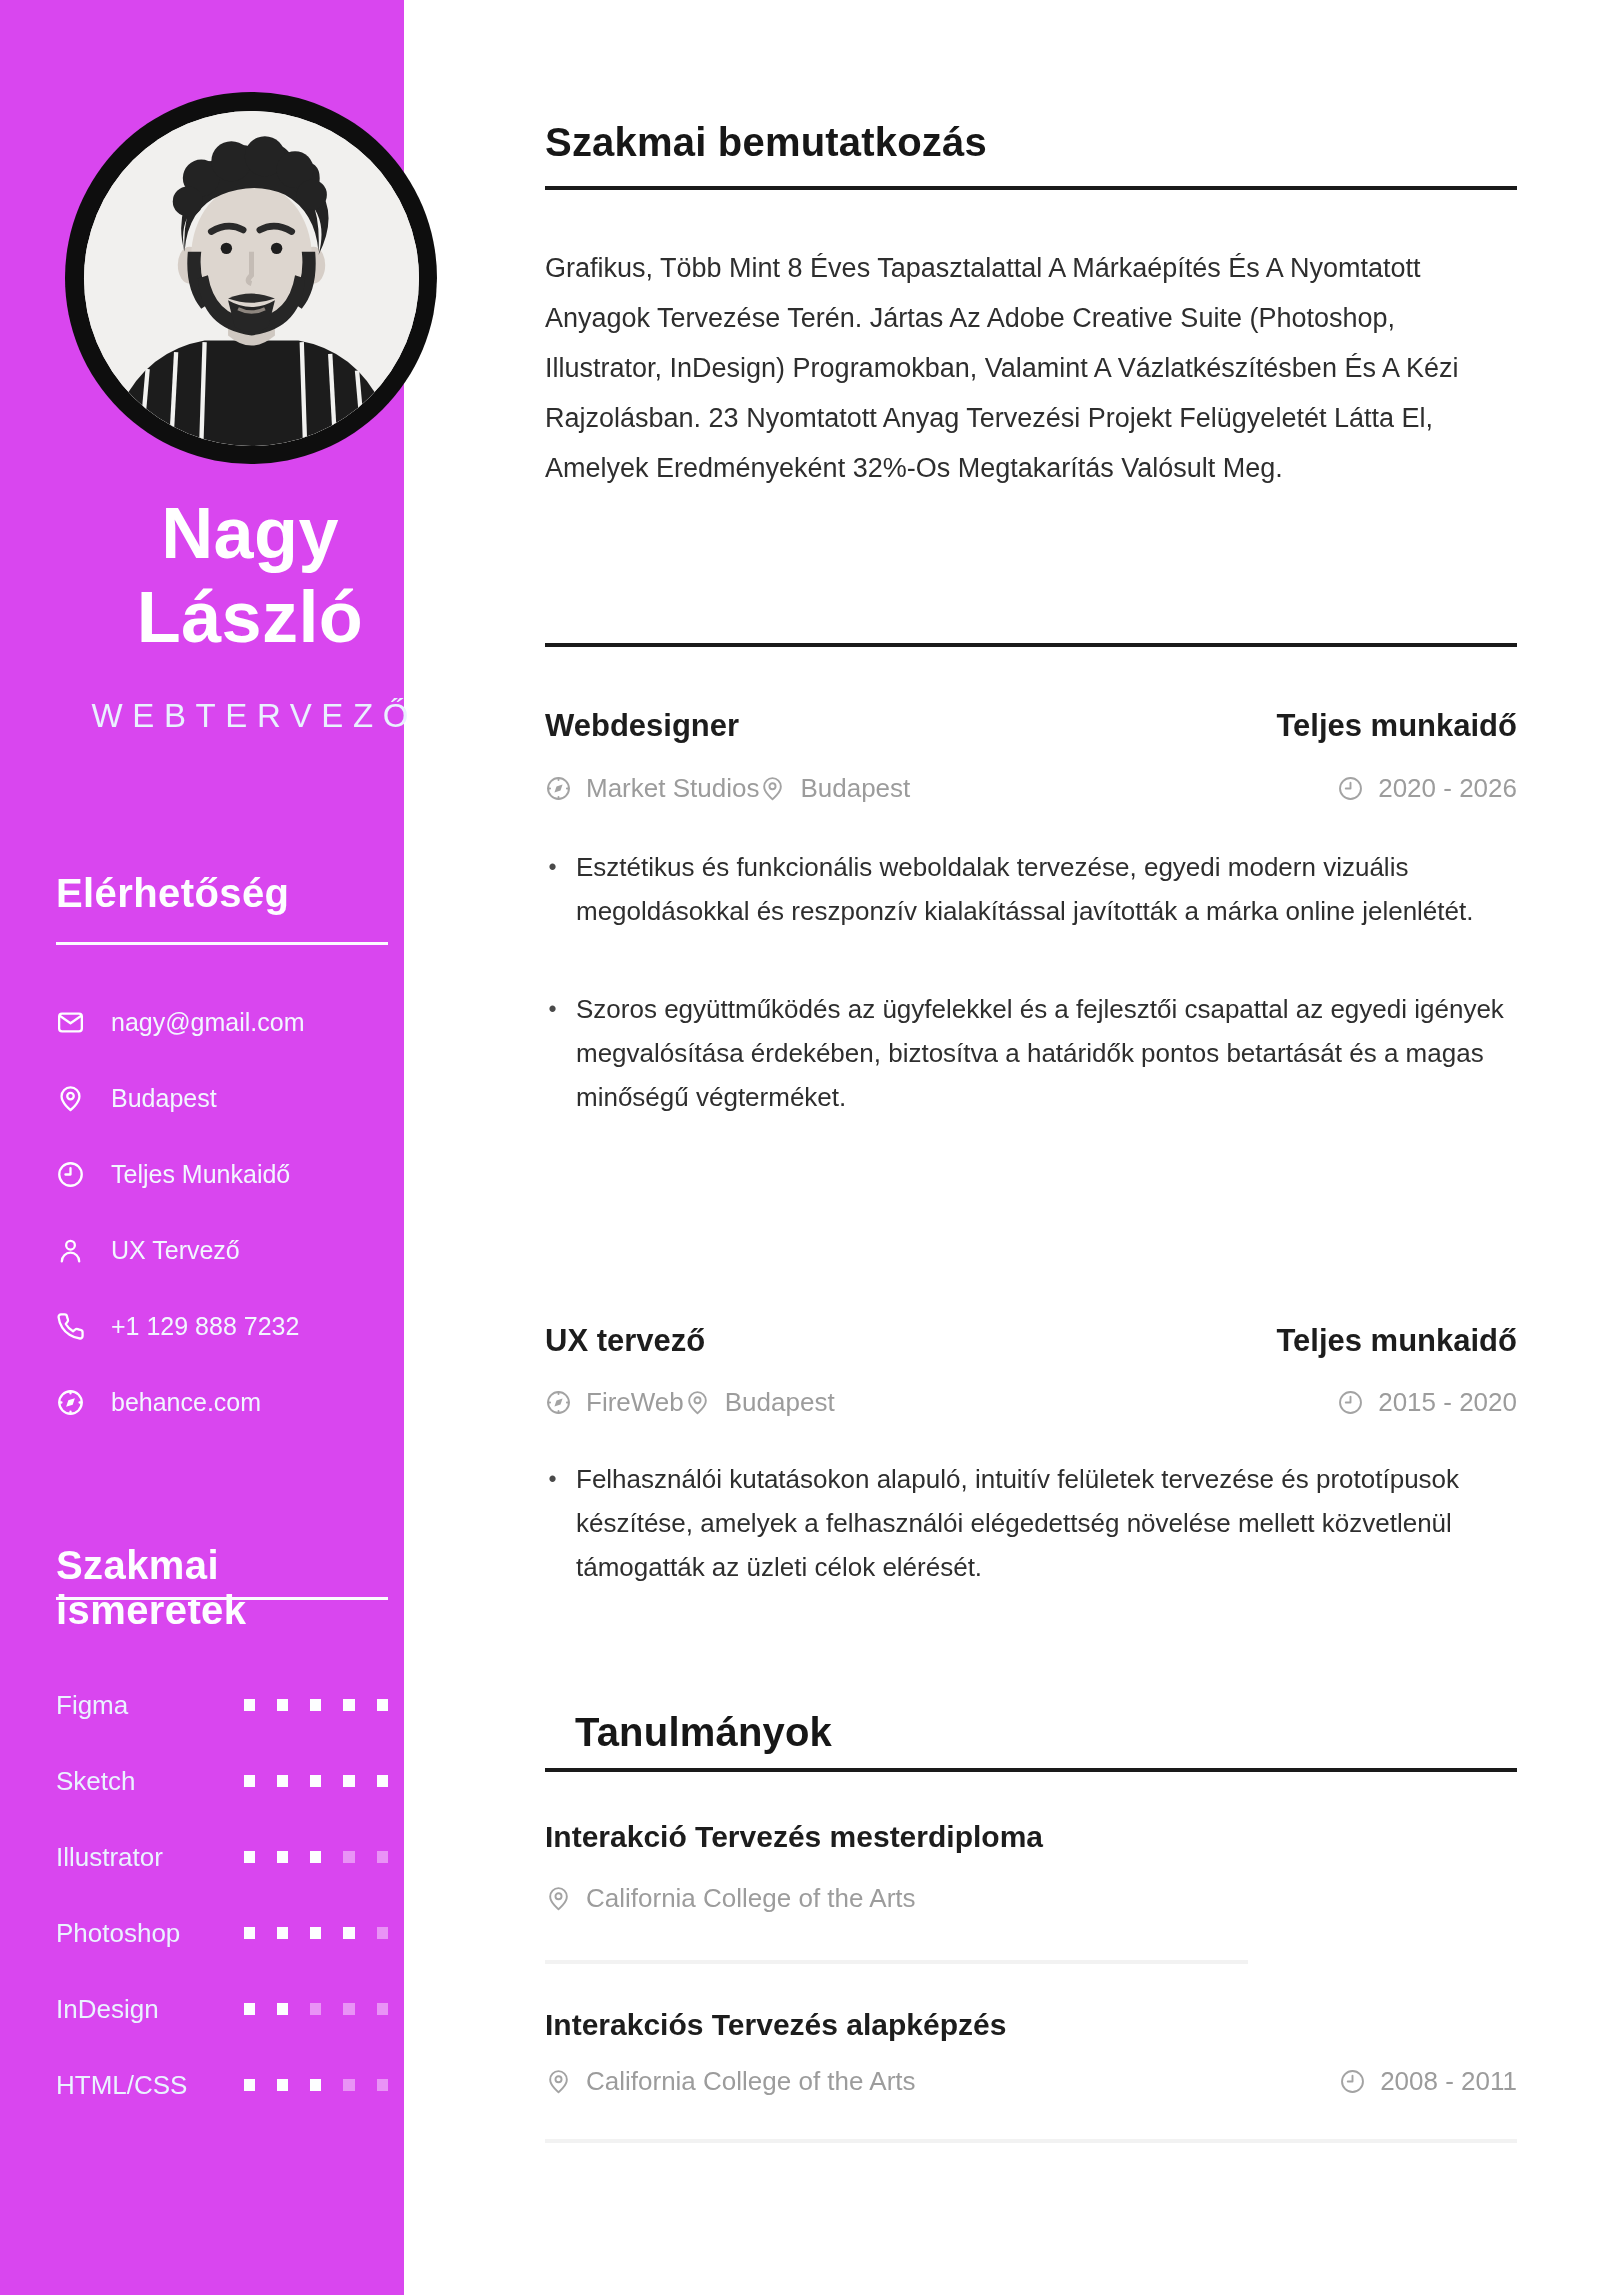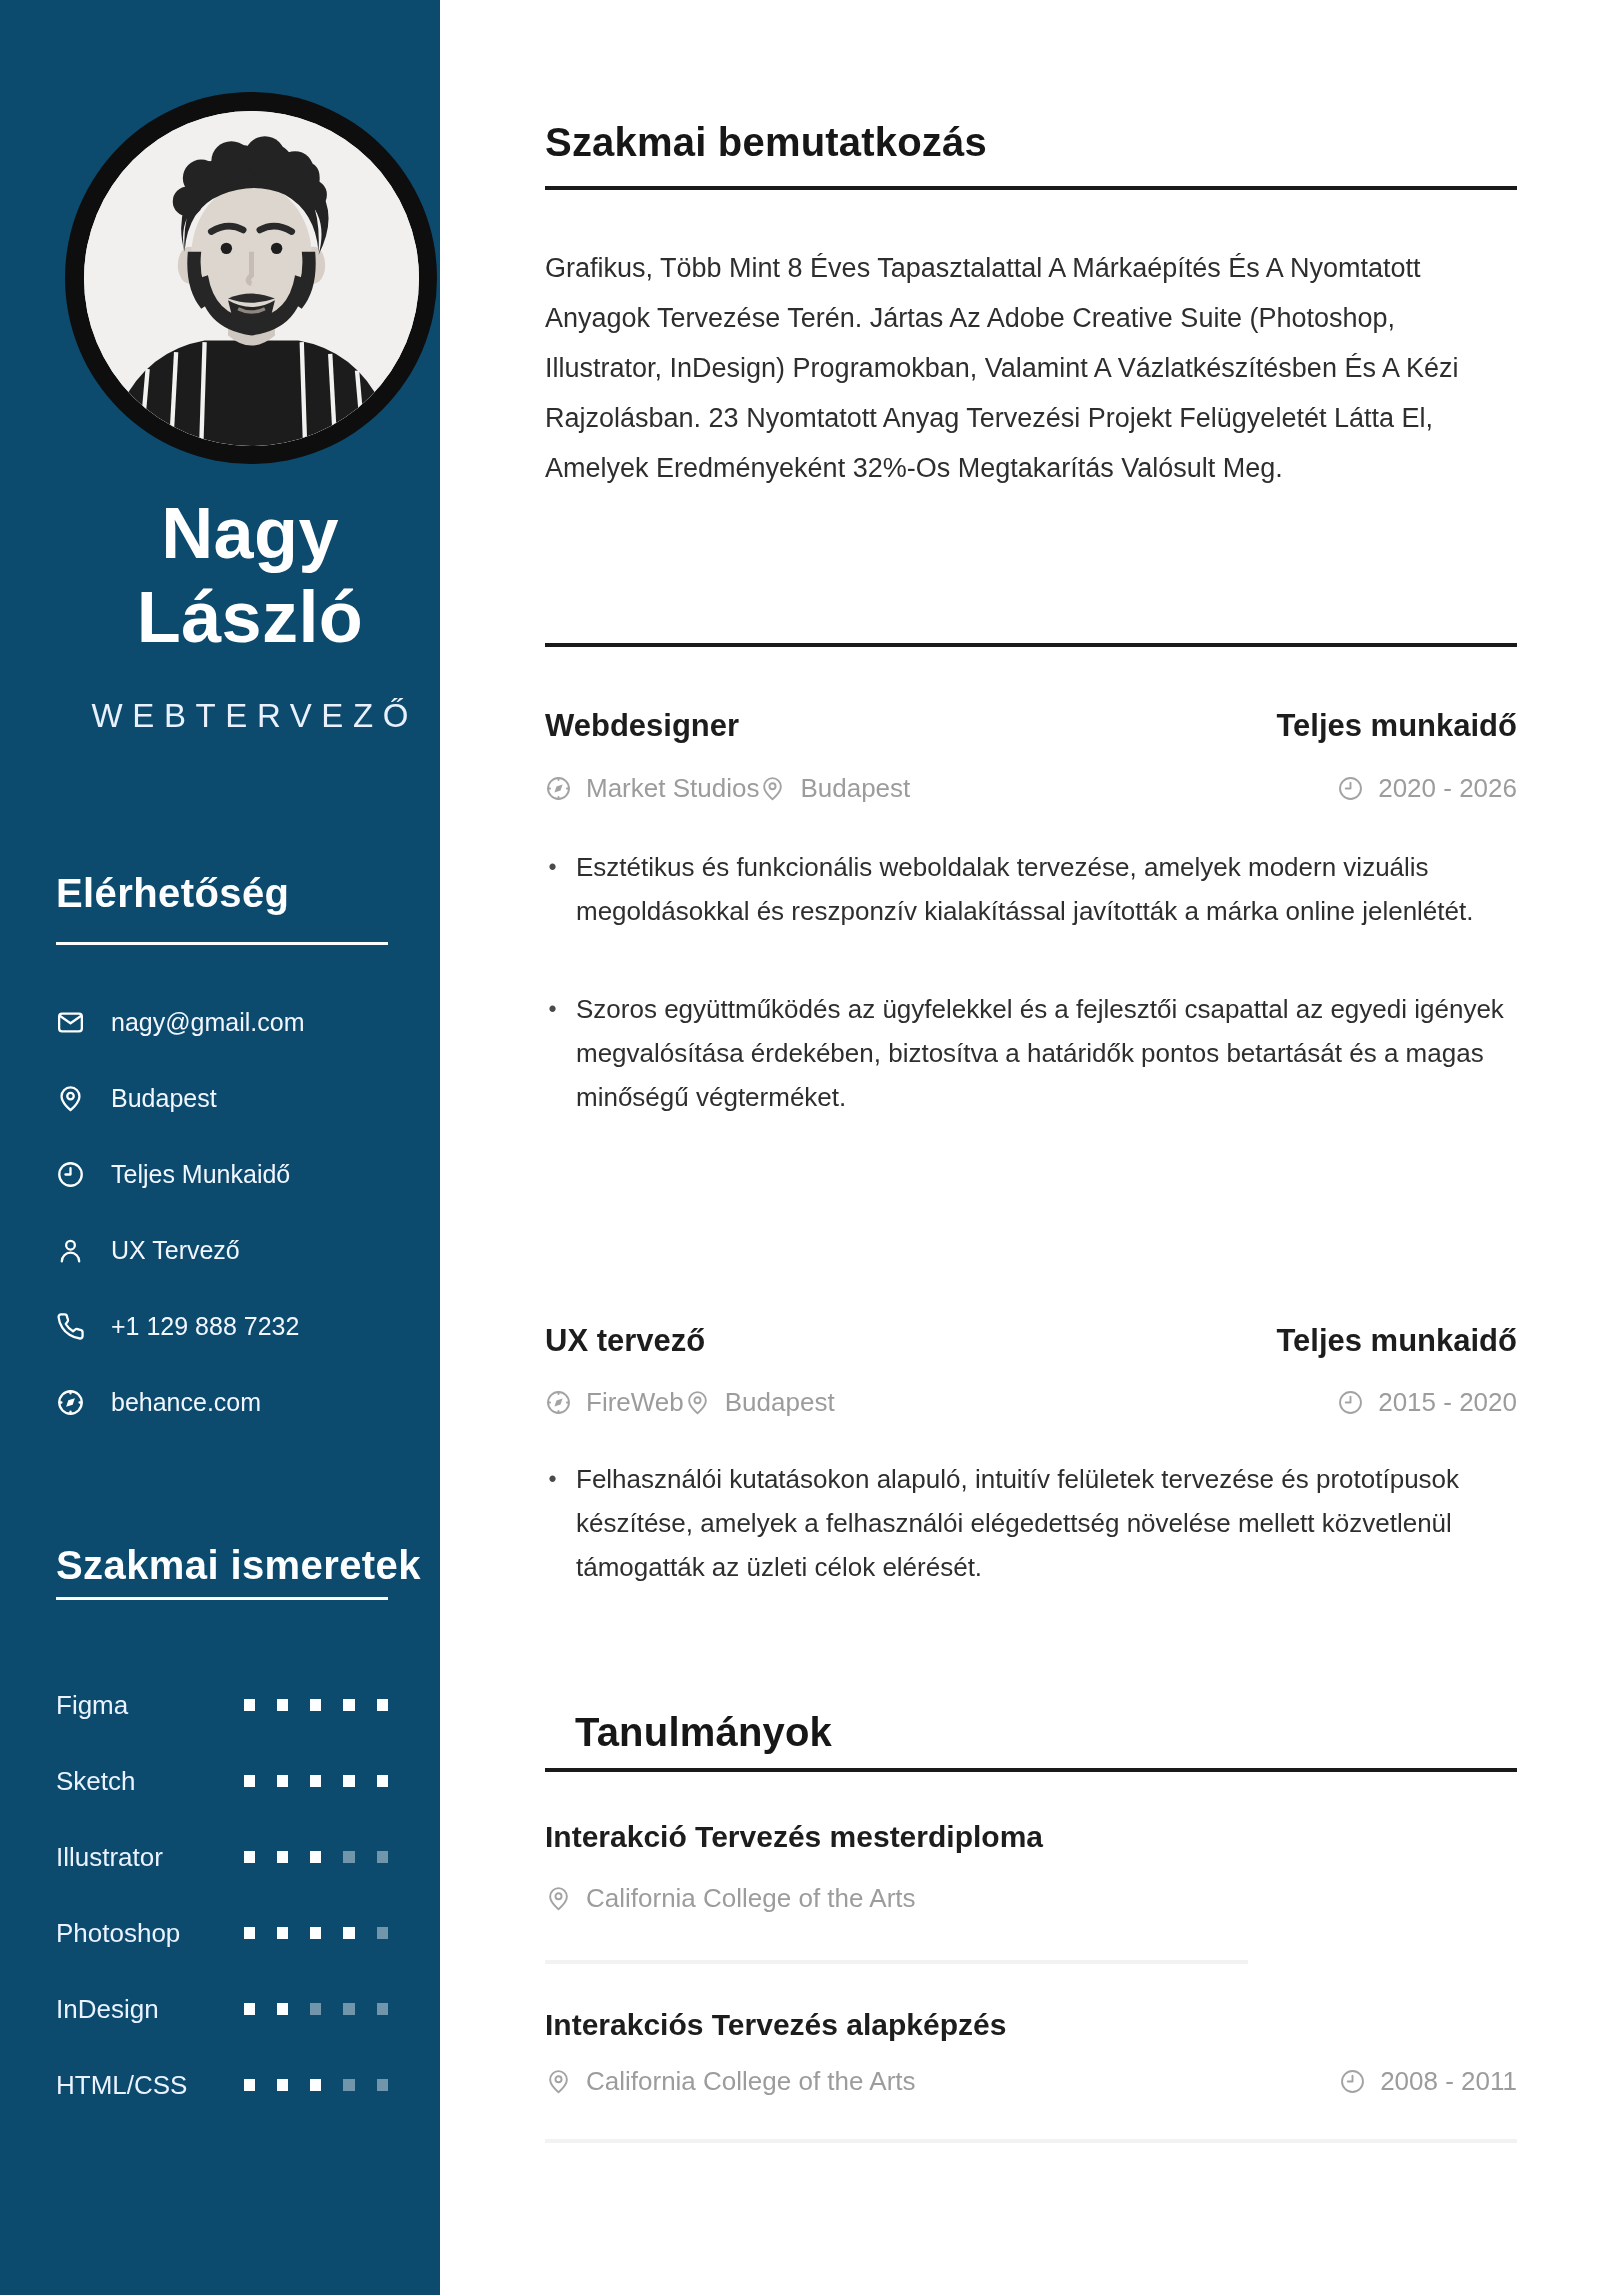--- a/index.html
+++ b/index.html
@@ -6,22 +6,22 @@
   html,body { width:1622px; height:2295px; }
   body {
     position:relative;
     background:#ffffff;
     font-family:"Liberation Sans","DejaVu Sans",sans-serif;
     overflow:hidden;
   }
 
   
   .sidebar {
-    position:absolute; left:0; top:0; width:440px; height:2295px;
-    background:#0c4a6e; color:#fff;
+    position:absolute; left:0; top:0; width:404px; height:2295px;
+    background:#d946ef; color:#fff;
   }
   .photo-ring {
     position:absolute; left:65px; top:92px; width:372px; height:372px;
     border-radius:50%; background:#0E0E0E;
     display:flex; align-items:center; justify-content:center;
   }
   .photo {
     width:335px; height:335px; border-radius:50%; overflow:hidden; background:#F0EFED;
   }
   .photo svg { display:block; width:100%; height:100%; }
@@ -335,21 +335,21 @@
       <span class="micon">
         <svg viewBox="0 0 24 24" fill="none" stroke="currentColor" stroke-width="1.7" stroke-linecap="round" stroke-linejoin="round">
           <circle cx="12" cy="12" r="9.3"></circle>
             <path d="M12 6.8V12H7.8"></path>
         </svg>
       </span>
       <span>2020 - 2026</span>
     </span>
   </div>
   <ul class="bullets" style="top:845px;">
-    <li>Esztétikus és funkcionális weboldalak tervezése, amelyek modern vizuális megoldásokkal és reszponzív kialakítással javították a márka online jelenlétét.</li>
+    <li>Esztétikus és funkcionális weboldalak tervezése, egyedi modern vizuális megoldásokkal és reszponzív kialakítással javították a márka online jelenlétét.</li>
     <li>Szoros együttműködés az ügyfelekkel és a fejlesztői csapattal az egyedi igények megvalósítása érdekében, biztosítva a határidők pontos betartását és a magas minőségű végterméket.</li>
   </ul>
 
   <div class="job-title-row" style="top:1323px;">
     <span class="job-title">UX tervező</span>
     <span class="job-type">Teljes munkaidő</span>
   </div>
   <div class="meta-row" style="top:1387px;">
     <span class="meta-left">
       <span class="meta-item">

